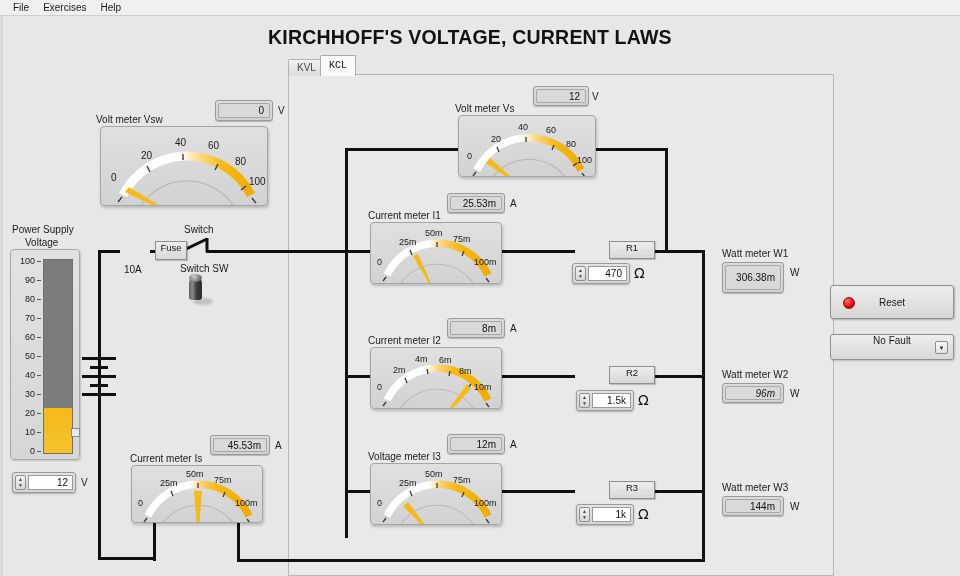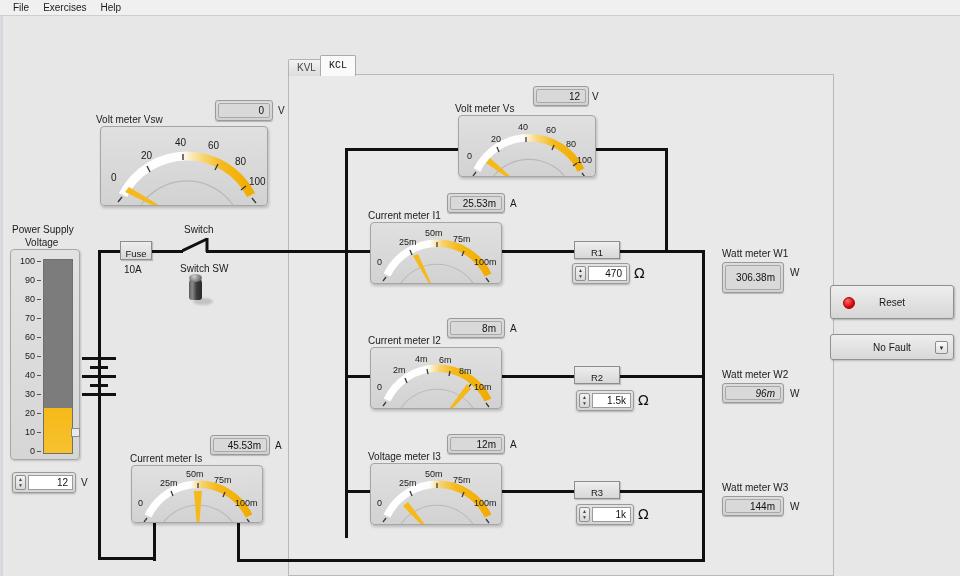--- a/index.html
+++ b/index.html
@@ -195,22 +195,23 @@
 
   
   .wire-h { position: absolute; height: 3px; background: #101010; }
   .wire-v { position: absolute; width: 3px; background: #101010; }
 
   .component-box {
     position: absolute;
     background: linear-gradient(to bottom,#ededed,#d8d8d8);
     border: 1px solid #8d8d8d;
     font-size: 9.5px; color: #1a1a1a;
-    display: flex; align-items: flex-end; justify-content: center;
+    display: flex; align-items: flex-start; justify-content: center;
     box-shadow: 1px 1px 1px rgba(0,0,0,.18);
+    margin-left: 35px;
   }
 
   
   .bat-long { position: absolute; height: 3px; background: #111; }
   .bat-short { position: absolute; height: 3px; background: #111; }
 
   
   .knob {
     position: absolute;
     width: 13px; height: 23px;
@@ -262,21 +263,21 @@
     background: radial-gradient(circle at 35% 30%,#ff6a6a,#cc0000 70%);
     border: 1px solid #a00;
   }
   .fault-btn {
     position: absolute; left: 0; top: 150px;
     width: 124px; height: 26px;
     background: linear-gradient(to bottom,#eeeeee,#d8d8d8);
     border: 1px solid #909090;
     border-radius: 3px;
     box-shadow: 1px 1px 2px rgba(0,0,0,.2);
-    display: flex; align-items: center; justify-content: center;
+    display: flex; align-items: flex-start; justify-content: center;
     font-size: 10px; color: #1a1a1a;
   }
   .fault-arrow {
     position: absolute; right: 5px; top: 6px;
     width: 13px; height: 13px;
     background: linear-gradient(to bottom,#fafafa,#e0e0e0);
     border: 1px solid #8c8c8c;
     border-radius: 2px;
     display: flex; align-items: center; justify-content: center;
     font-size: 6px; color: #333;
@@ -289,20 +290,21 @@
 
   <div class="menubar">
     <div class="mi">File</div>
     <div class="mi">Exercises</div>
     <div class="mi">Help</div>
   </div>
 
   <div class="page"></div>
   <div class="left-strip"></div>
 
+  <div class="title">KIRCHHOFF'S VOLTAGE, CURRENT LAWS</div>
 
   <div class="tabpanel"></div>
 
   <div class="tabstrip">
     <div class="tab inactive">KVL</div>
     <div class="tab active">KCL</div>
   </div>
 
   <div class="wire-v" style="left:98px; top:250px; height:310px;"></div>
 

